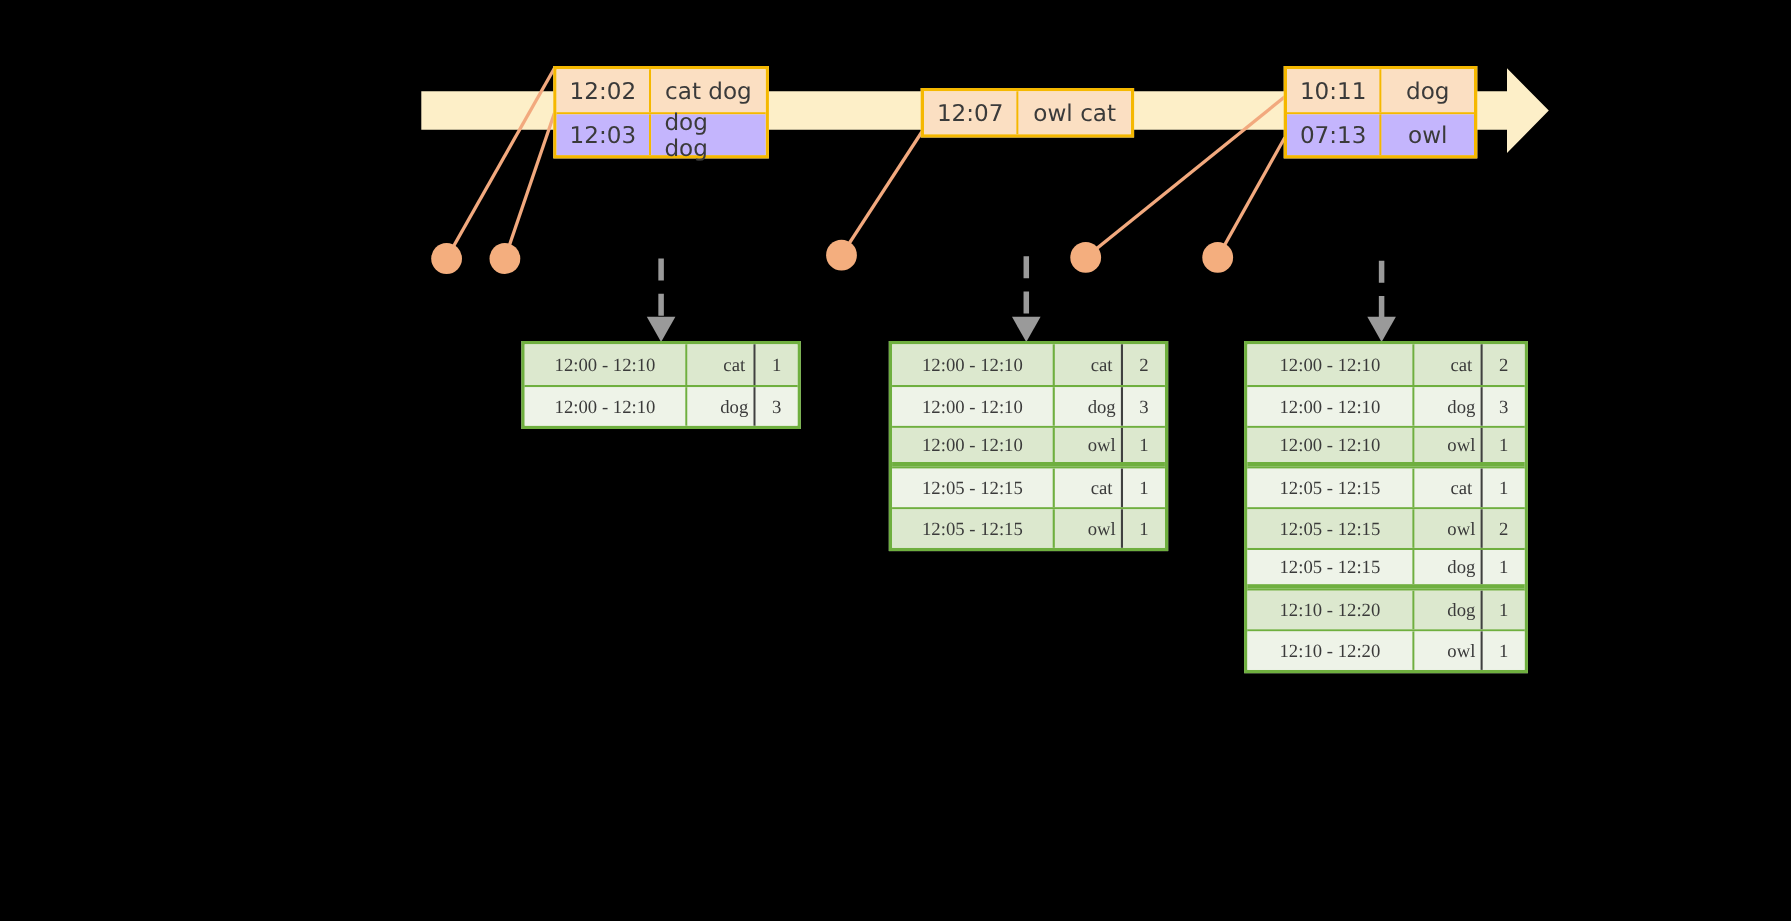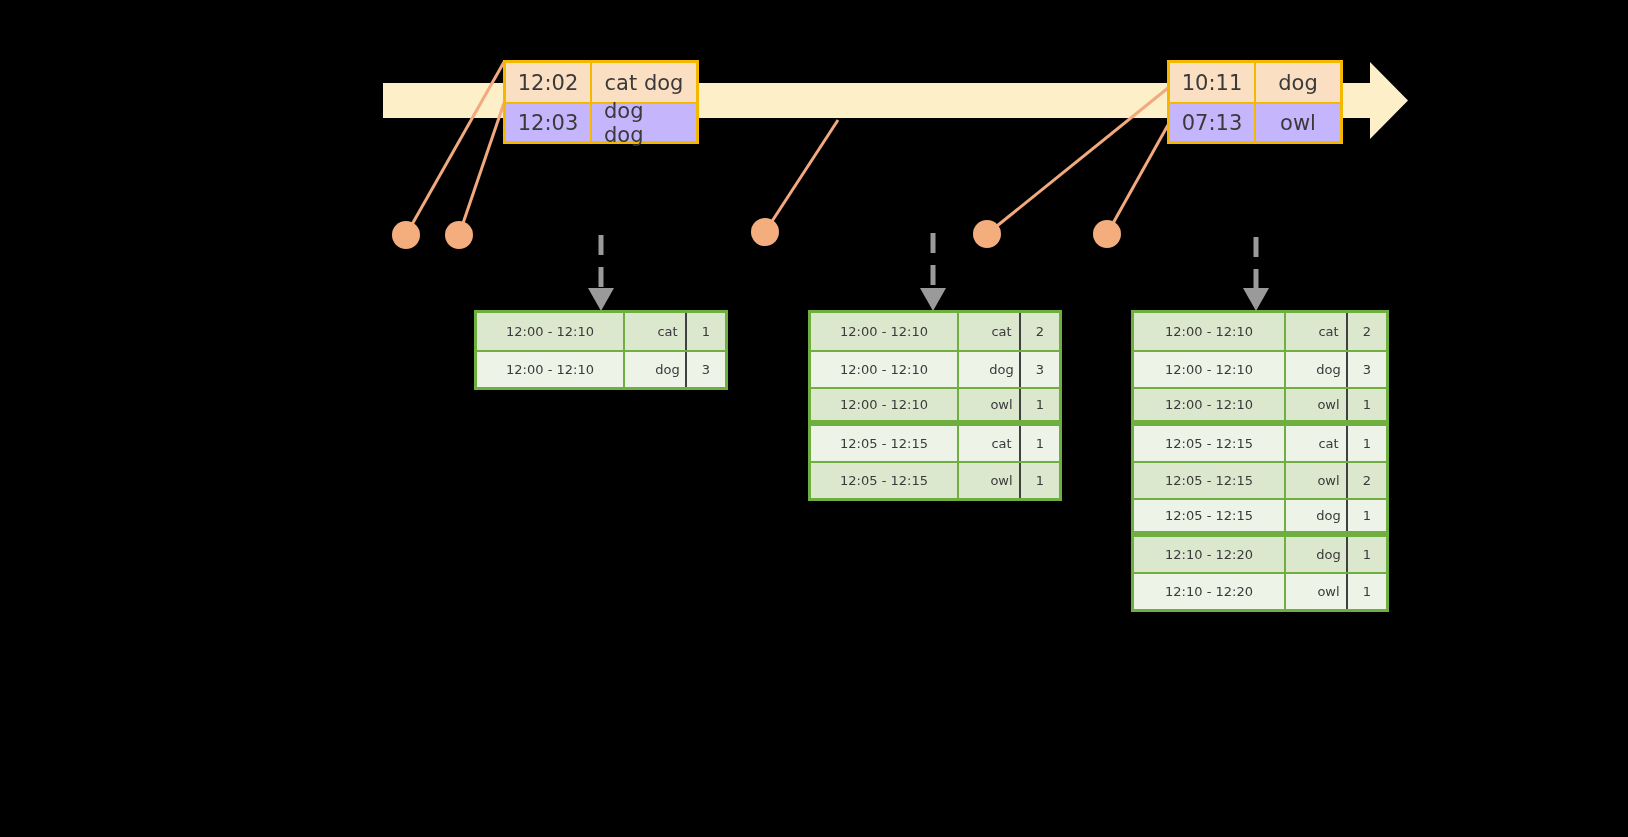--- a/index.html
+++ b/index.html
@@ -92,23 +92,24 @@
   }
   .res-row + .res-row { border-top: 2px solid #6FAF3F; }
   .res-row.band-end { border-bottom: 4px solid #6FAF3F; }
   .res-row.sh-a .cell { background: #DCE8CE; }
   .res-row.sh-b .cell { background: #EEF3E8; }
 
   .cell {
     display: flex;
     align-items: center;
     justify-content: center;
-    font-size: 13px;
+    font-size: 17px;
     color: #3A3A3A;
     box-sizing: border-box;
+    font-family: Liberation Serif, serif;
   }
   .c-window { width: 148px; border-right: 2px solid #6FAF3F; }
   .c-key    { width: 62px;  border-right: 2px solid #404040; padding-left: 25px; }
   .c-count  { width: 38px; }
 
   .rt-wide .c-window { width: 152px; }
   .rt-wide .c-key    { width: 62px; }
   .rt-wide .c-count  { width: 38px; }
 </style>
 </head>
@@ -154,20 +155,26 @@
     <div class="event-row shade-a">
       <div class="ev-time">12:02</div>
       <div class="ev-val">cat dog</div>
     </div>
     <div class="event-row shade-b">
       <div class="ev-time">12:03</div>
       <div class="ev-val">dog dog</div>
     </div>
   </div>
 
+  <div class="event-box" id="ev-box-2" style="left:837px; top:80px; width:194px;">
+    <div class="event-row shade-a">
+      <div class="ev-time">12:07</div>
+      <div class="ev-val">owl cat</div>
+    </div>
+  </div>
 
   <div class="event-box" id="ev-box-3" style="left:1167px; top:60px; width:176px;">
     <div class="event-row shade-a">
       <div class="ev-time">10:11</div>
       <div class="ev-val">dog</div>
     </div>
     <div class="event-row shade-b">
       <div class="ev-time">07:13</div>
       <div class="ev-val">owl</div>
     </div>

